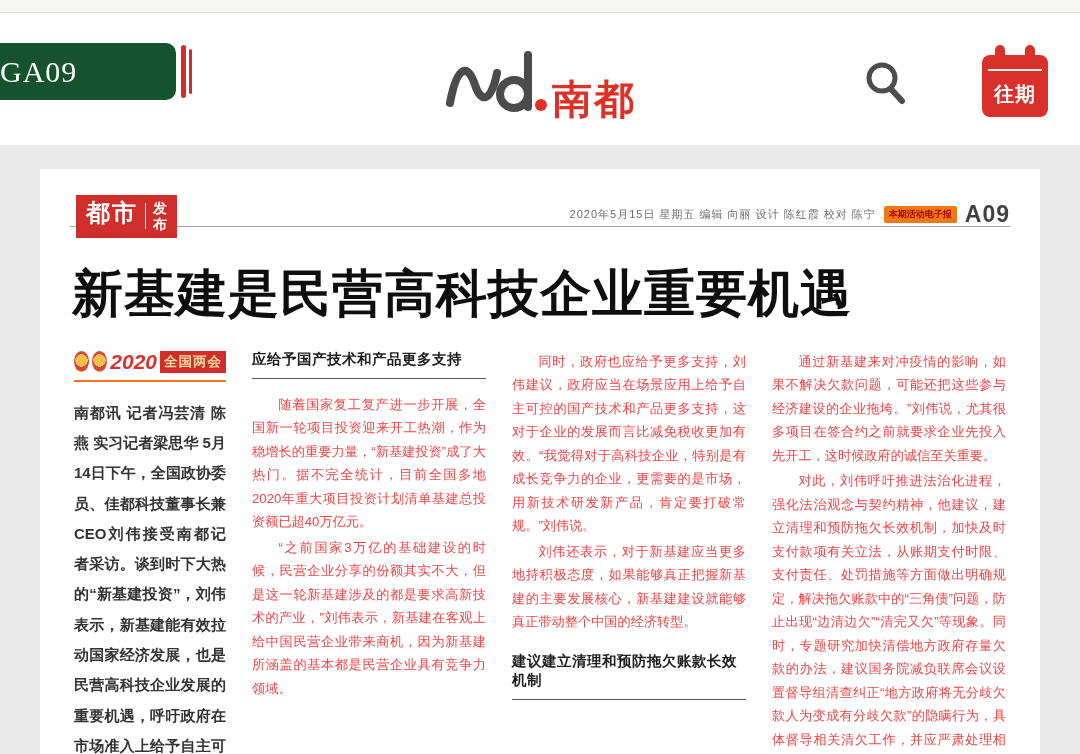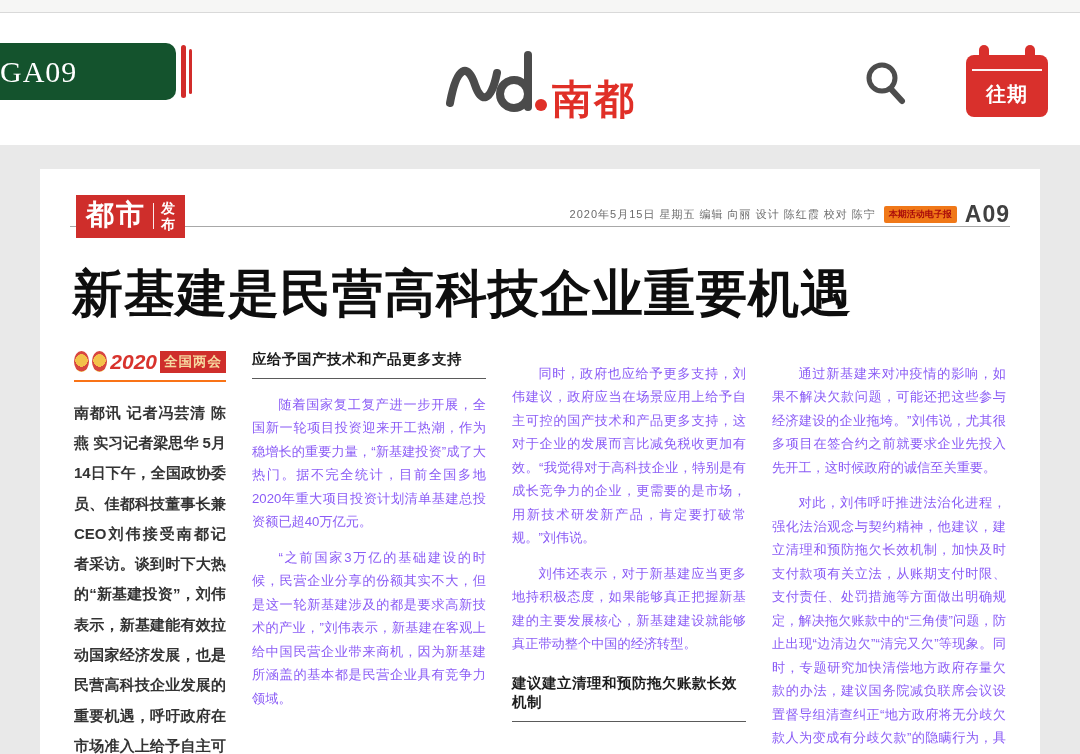--- a/index.html
+++ b/index.html
@@ -17,39 +17,39 @@
   .page-badge span { color:#fff; font-family:"Liberation Serif", serif; font-size:30px; letter-spacing:1px; }
   .badge-stripe1 { position:absolute; left:181px; top:32px; width:5px; height:53px; background:#d22c2a; border-radius:3px; }
   .badge-stripe2 { position:absolute; left:189px; top:36px; width:3px; height:45px; background:#d22c2a; border-radius:2px; }
 
   .brand { position:absolute; left:50%; top:34px; transform:translateX(-50%);
     display:flex; align-items:flex-end; gap:4px; }
   .brand-cn { color:#e02f27; font-size:40px; font-weight:700; line-height:1; letter-spacing:2px; padding-bottom:4px; }
 
   .search-btn { position:absolute; right:168px; top:44px; width:52px; height:52px; cursor:pointer;
     display:flex; align-items:center; justify-content:center; }
-  .archive-btn { position:absolute; right:32px; top:32px; width:82px; height:72px; cursor:pointer; }
+  .archive-btn { position:absolute; right:32px; top:32px; width:66px; height:72px; cursor:pointer; }
   .cal-leg { position:absolute; top:0; width:10px; height:18px; background:#d9302c; border-radius:5px; }
   .cal-leg.l { left:13px; } .cal-leg.r { right:13px; }
   .cal-body { position:absolute; top:10px; left:0; right:0; bottom:0;
     background:#d9302c; border-radius:8px; }
   .cal-line { position:absolute; top:14px; left:6px; right:6px; height:2px; background:#fff; opacity:.95; }
   .cal-text { position:absolute; left:0; right:0; bottom:9px; text-align:center;
     color:#fff; font-size:20px; font-weight:700; letter-spacing:1px; }
 
   
   .workspace { height:609px; background:#e9e9e9; padding:24px 40px 0; }
   .card { background:#fff; height:100%; padding:16px 30px 0; overflow:hidden; position:relative; }
 
   
   .masthead { position:relative; height:72px; }
   .mast-rule { position:absolute; left:0; right:0; top:41px; height:1px; background:#a8a8a8; }
   .section-badge { position:absolute; left:6px; top:10px; background:#cf2e2b; color:#fff;
     display:inline-flex; align-items:stretch; padding:5px 9px 6px 10px; gap:7px; }
-  .section-main { font-size:28px; font-weight:800; line-height:1.1; letter-spacing:2px; }
+  .section-main { font-size:24px; font-weight:800; line-height:1.1; letter-spacing:2px; }
   .section-divider { width:1px; background:#fff; opacity:.9; margin:3px 0; }
   .section-sub { display:flex; flex-direction:column; justify-content:center; font-size:14px;
     font-weight:700; line-height:1.15; letter-spacing:1px; }
   .dateline { position:absolute; right:0; top:16px; display:flex; align-items:center; gap:8px; }
   .dateline-text { color:#6b6b6b; font-size:11px; letter-spacing:1px; }
   .promo-badge { background:#f07818; color:#a80b0b; font-size:9px; font-weight:700;
     padding:2px 5px; border-radius:2px; letter-spacing:0; white-space:nowrap; }
   .page-no { color:#404040; font-size:23px; font-weight:800; letter-spacing:1px; }
 
   
@@ -68,22 +68,22 @@
     background:radial-gradient(circle at 50% 45%, #f3c14b 0 45%, #d8453f 46% 75%, #e89b3a 76%); }
   .logo-year { color:#d8332d; font-size:21px; font-weight:800; font-style:italic; letter-spacing:0; }
   .logo-box { background:#cf2e2b; color:#f6d9a0; font-size:13.5px; font-weight:800;
     padding:2px 4px; letter-spacing:1px; white-space:nowrap; }
 
   .lead-text { color:#333; font-size:15px; font-weight:700; line-height:2.02;
     text-align:justify; text-justify:inter-ideograph; }
 
   .col h3.subhead { color:#1d1d1d; font-size:14.5px; font-weight:800; letter-spacing:.5px;
     padding-bottom:9px; border-bottom:1px solid #5a5a5a; margin-bottom:14px; }
-  .col p.para { color:#8b5cf6; font-size:13.2px; line-height:1.78; text-indent:2em;
-    text-align:justify; text-justify:inter-ideograph; margin-bottom:2px;margin-top:12px; }
+  .col p.para { color:#ef4444; font-size:13.2px; line-height:1.78; text-indent:2em;
+    text-align:justify; text-justify:inter-ideograph; margin-bottom:2px; }
   .col h3.subhead.mid { margin-top:18px; }
 </style>
 </head>
 <body>
 
 <div class="page">
 
   <div class="topstrip"></div>
 
   <div class="appheader">

